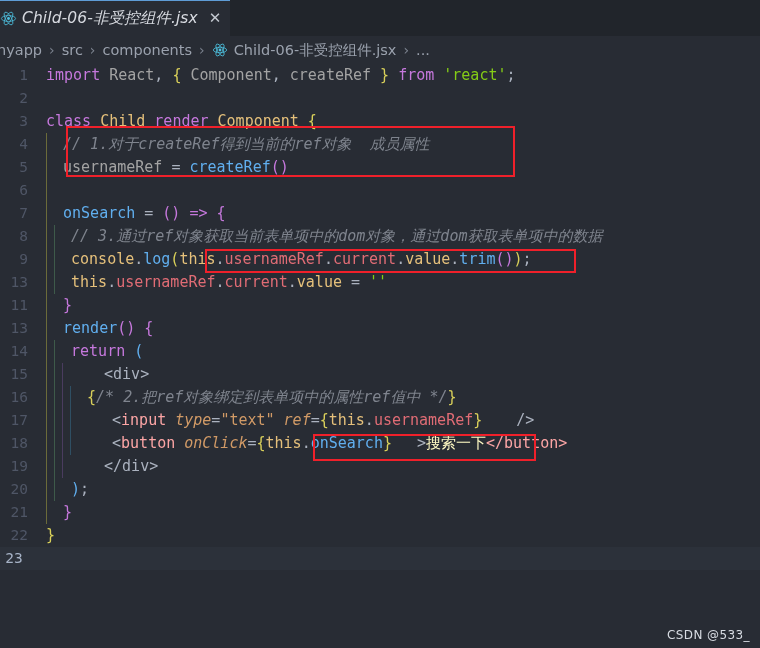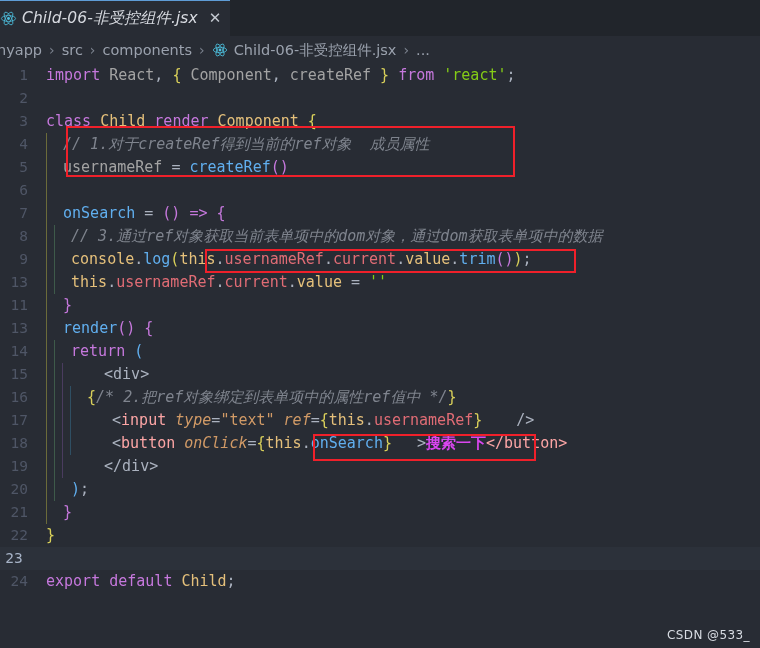--- a/index.html
+++ b/index.html
@@ -155,21 +155,21 @@
   .strA { color: #d19a66; }
   .punc { color: #abb2bf; }
   .br1  { color: #d9d05a; }          
   .br2  { color: #c678dd; }          
   .br3  { color: #61afef; }
   .cmt  { color: #7f848e; font-style: italic; }
   .tag  { color: #fca5a5; }
   .tagp { color: #abb2bf; margin-left: 25px; }
   .attr { color: #d19a66; font-style: italic; }
   .prop { color: #e06c75; }
-  .txt  { color: #d946ef; font-weight: bold; }
+  .txt  { color: #fef9c3; }
 
   
   .redbox {
     position: absolute;
     border: 2px solid #f0202a;
     box-sizing: border-box;
     pointer-events: none;
     z-index: 5;
   }
 
@@ -326,24 +326,20 @@
     <div class="line">
       <span class="lineno">22</span>
       <span class="content"><span class="br1">}</span></span>
     </div>
 
     <div class="line active">
       <span class="lineno">23</span>
       <span class="content"></span>
     </div>
 
-    <div class="line">
-      <span class="lineno">24</span>
-      <span class="content"><span class="kw">export</span><span class="sp"></span><span class="kw">default</span><span class="sp"></span><span class="cls">Child</span><span class="punc">;</span></span>
-    </div>
 
   </div>
 
   <div class="redbox" style="left:66px; top:62px; width:449px; height:51px;"></div>
   <div class="redbox" style="left:205px; top:185px; width:371px; height:24px;"></div>
   <div class="redbox" style="left:313px; top:370px; width:223px; height:27px;"></div>
 
   <div class="watermark">CSDN @533_</div>
 </div>
 

